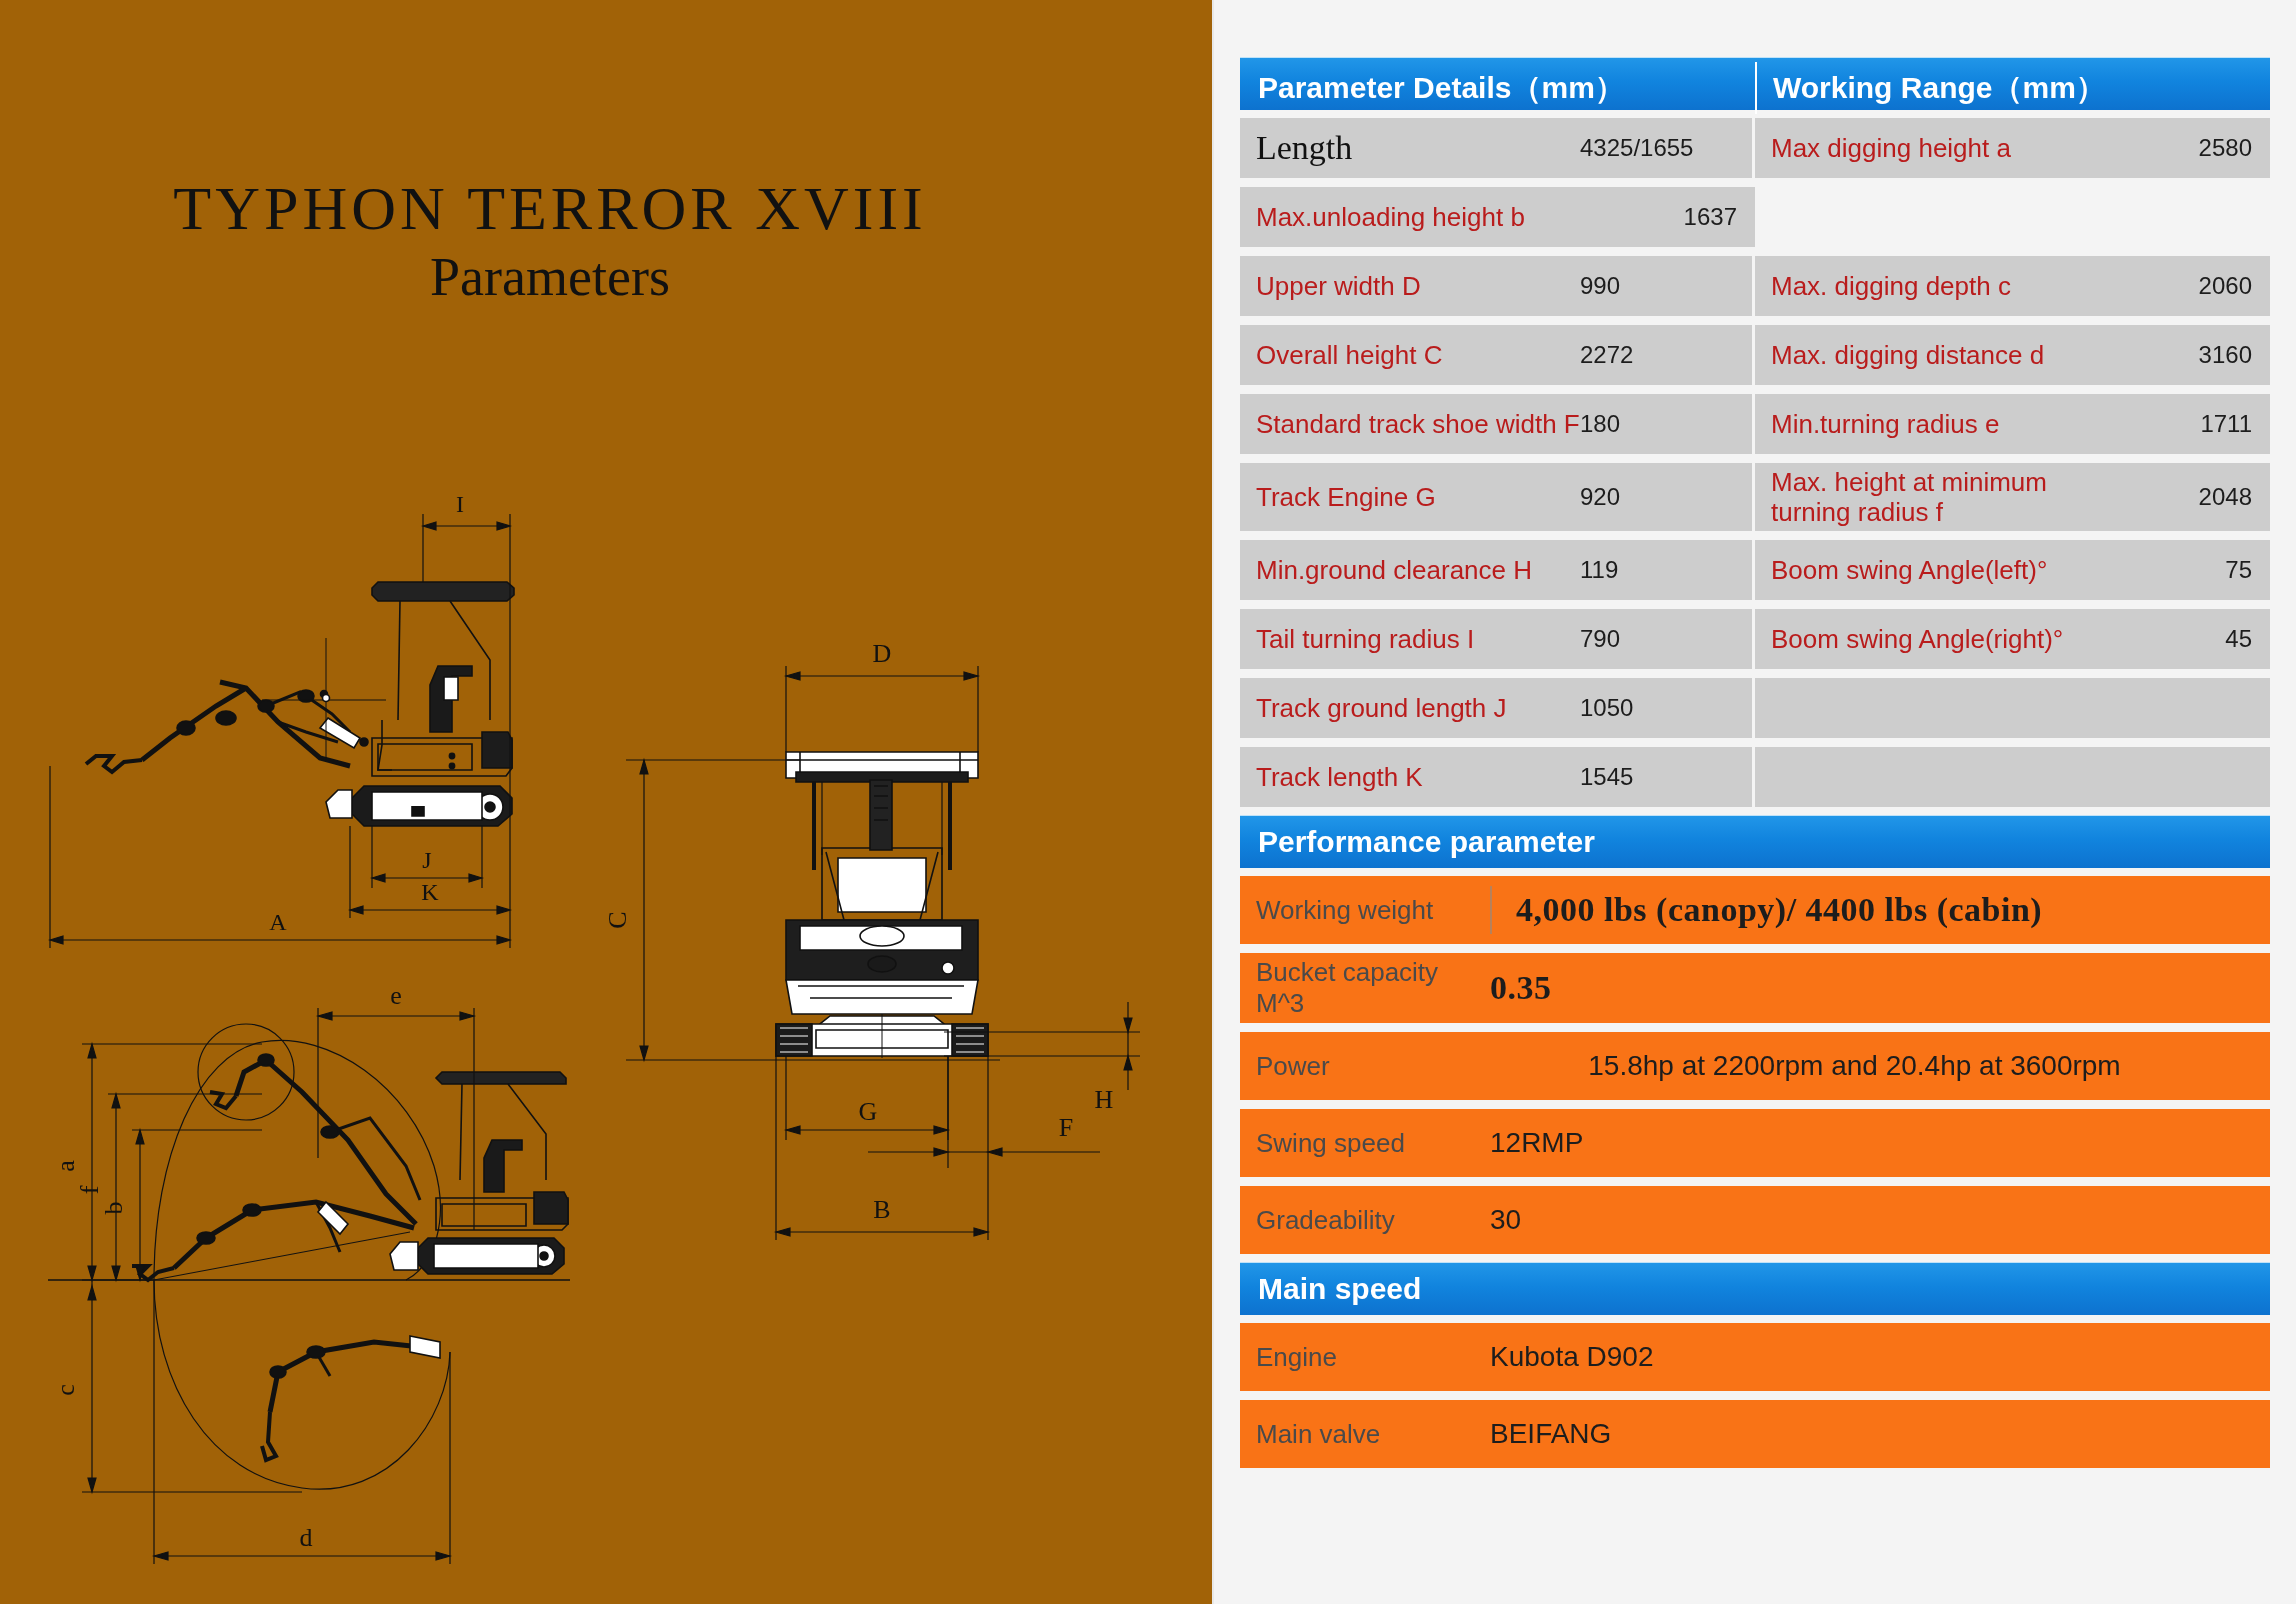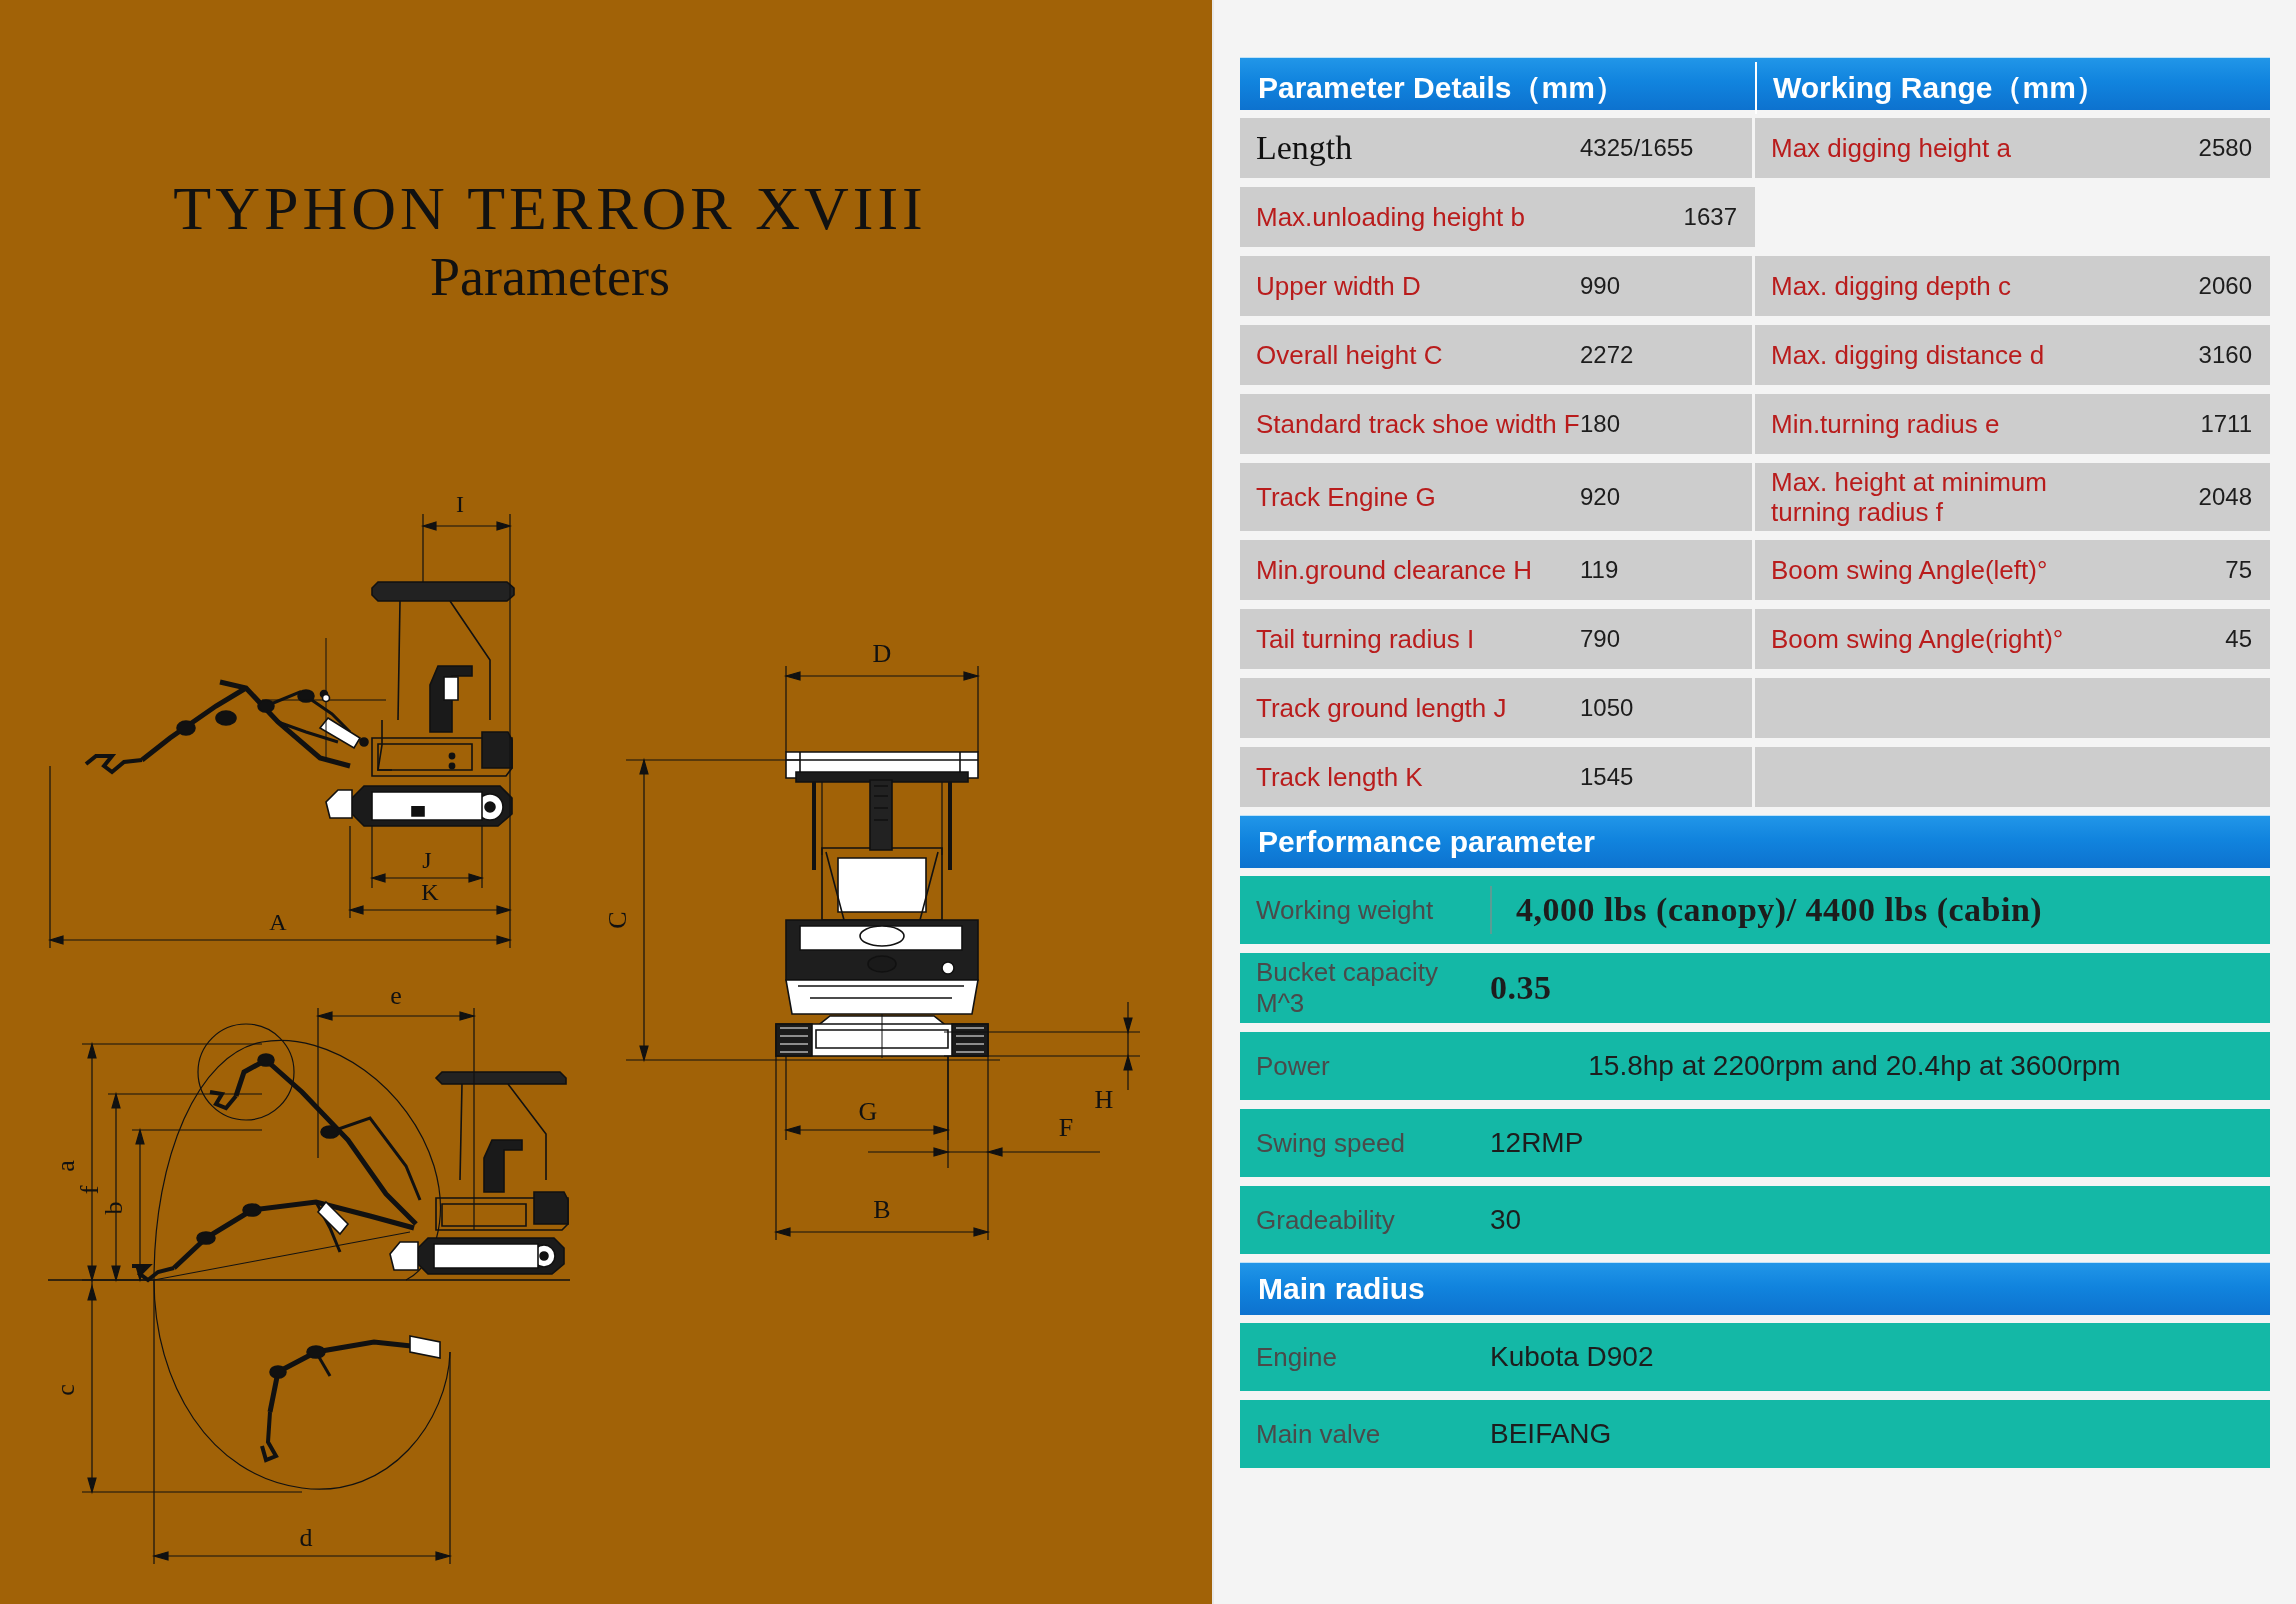--- a/index.html
+++ b/index.html
@@ -127,21 +127,21 @@
 
   
   .cell .label.serif-big {
     font-family: "Liberation Serif", serif;
     font-size: 34px;
     color: #111111;
   }
 
   
   .full-row {
-    background: #14b8a6;
+    background: #f97316;
     display: flex;
     align-items: center;
     min-height: 60px;
     margin-bottom: 9px;
     padding: 4px 0;
   }
   .full-row .label {
     flex: 0 0 250px;
     padding-left: 16px;
     box-sizing: border-box;
@@ -566,21 +566,21 @@
     </div>
     <div class="full-row">
       <div class="label">Swing speed</div>
       <div class="value">12RMP</div>
     </div>
     <div class="full-row">
       <div class="label">Gradeability</div>
       <div class="value">30</div>
     </div>
 
-    <div class="section-bar solo">Main radius</div>
+    <div class="section-bar solo">Main speed</div>
 
     <div class="full-row">
       <div class="label">Engine</div>
       <div class="value">Kubota D902</div>
     </div>
     <div class="full-row">
       <div class="label">Main valve</div>
       <div class="value">BEIFANG</div>
     </div>
 

